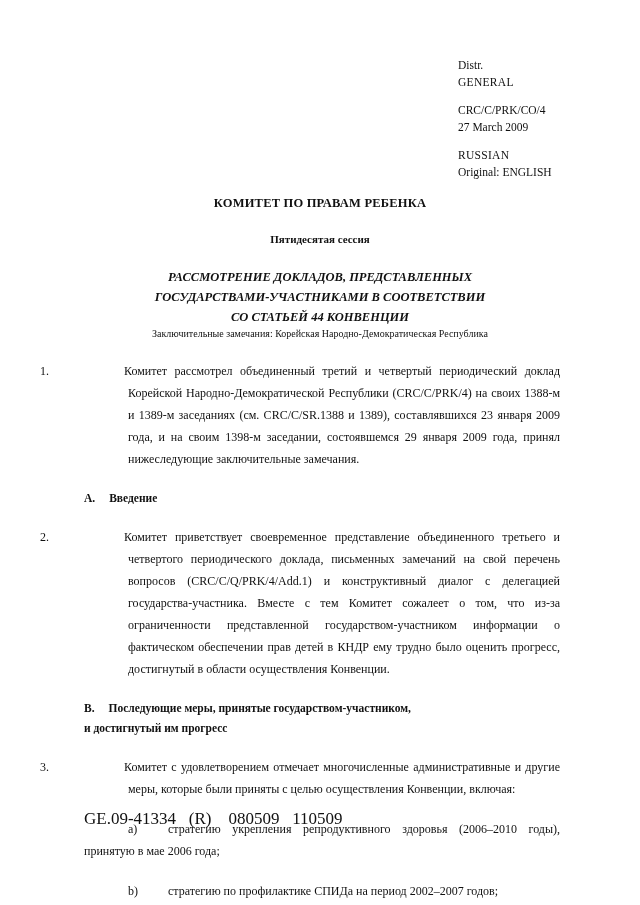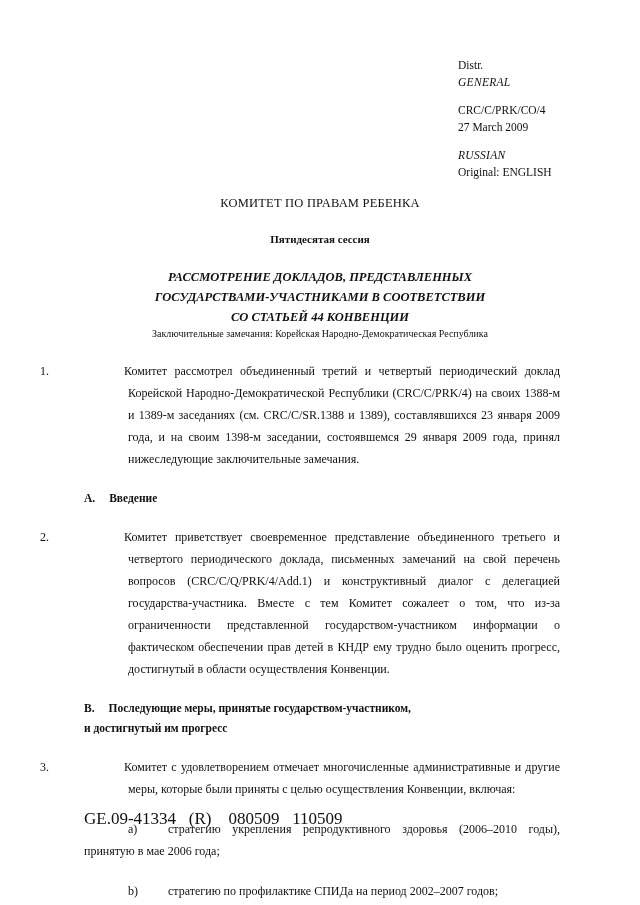--- a/index.html
+++ b/index.html
@@ -32,32 +32,32 @@
     line-height: 16.5px;
     text-align: left;
   }
   .distr-header .grp {
     margin-bottom: 12px;
   }
   .distr-header .grp:last-child {
     margin-bottom: 0;
   }
   .distr-line { white-space: nowrap; display: block; }
-  .caps { letter-spacing: 0.3px; font-style: italic; }
+  .caps { letter-spacing: 0.3px; }
 
   
   .title-block {
     position: absolute;
     left: 84px;
     top: 196px;
     width: 472px;
     text-align: center;
   }
   .doc-title {
-    font-weight: normal;
+    font-weight: bold;
     font-size: 12.5px;
     letter-spacing: 0.2px;
     margin: 0 0 22px 0;
   }
   .session {
     font-weight: bold;
     font-size: 11px;
     margin: 0 0 22px 0;
   }
   .main-heading {

